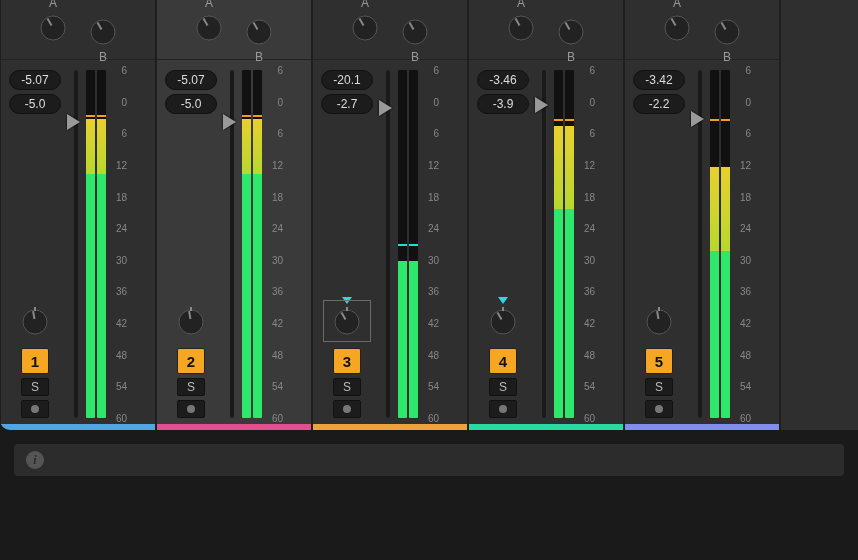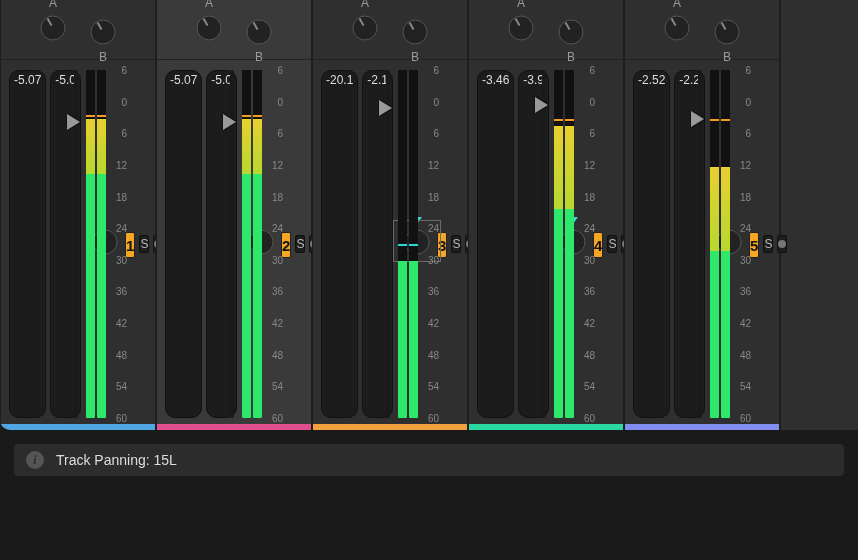--- a/index.html
+++ b/index.html
@@ -63,21 +63,21 @@
 
   .body {
     flex: 1;
     display: flex;
     padding: 10px 8px 6px 8px;
     gap: 8px;
   }
   .left-col {
     width: 52px;
     display: flex;
-    flex-direction: row;
+    flex-direction: column;
     gap: 4px;
   }
   .readout {
     background: #1c1c1c;
     border: 1px solid #111;
     border-radius: 10px;
     text-align: center;
     font-size: 12px;
     padding: 2px 4px;
     color: #ddd;
@@ -442,21 +442,21 @@
     </g>
   </svg>
           </div>
         <div class="ab-label">B</div>
       </div>
     </div>
 
     <div class="body">
       <div class="left-col">
         <div class="readout">-20.1</div>
-        <div class="readout">-2.1</div>
+        <div class="readout">-2.7</div>
         <div class="spacer"></div>
         <div class="pan-knob">
           <svg viewBox="0 0 32 32">
     <circle cx="16" cy="16" r="12" fill="#222" stroke="#555" stroke-width="1"></circle>
     <rect x="15" y="1" width="2" height="4" fill="#888"></rect>
     <g transform="rotate(-30 16 16)">
       <rect x="15" y="5" width="2" height="8" fill="#888"></rect>
     </g>
   </svg>
           <div class="pan-caret"></div>
@@ -612,21 +612,21 @@
       <rect x="15" y="5" width="2" height="8" fill="#888"></rect>
     </g>
   </svg>
           </div>
         <div class="ab-label">B</div>
       </div>
     </div>
 
     <div class="body">
       <div class="left-col">
-        <div class="readout">-2.52</div>
+        <div class="readout">-3.42</div>
         <div class="readout">-2.2</div>
         <div class="spacer"></div>
         <div class="pan-knob">
           <svg viewBox="0 0 32 32">
     <circle cx="16" cy="16" r="12" fill="#222" stroke="#555" stroke-width="1"></circle>
     <rect x="15" y="1" width="2" height="4" fill="#888"></rect>
     <g transform="rotate(-10 16 16)">
       <rect x="15" y="5" width="2" height="8" fill="#888"></rect>
     </g>
   </svg>
@@ -673,17 +673,13 @@
       </div>
     </div>
 
     <div class="color-bar" style="background:#7f8ef0"></div>
   </div>
     <div class="track-extra"></div>
   </div>
 
 <div class="status-bar">
   <div class="info-icon">i</div>
-  <div class="status-text">
-    <span>Track Panning:</span>
-    <span>15L</span>
-  </div>
 </div>
 
 </body></html>

